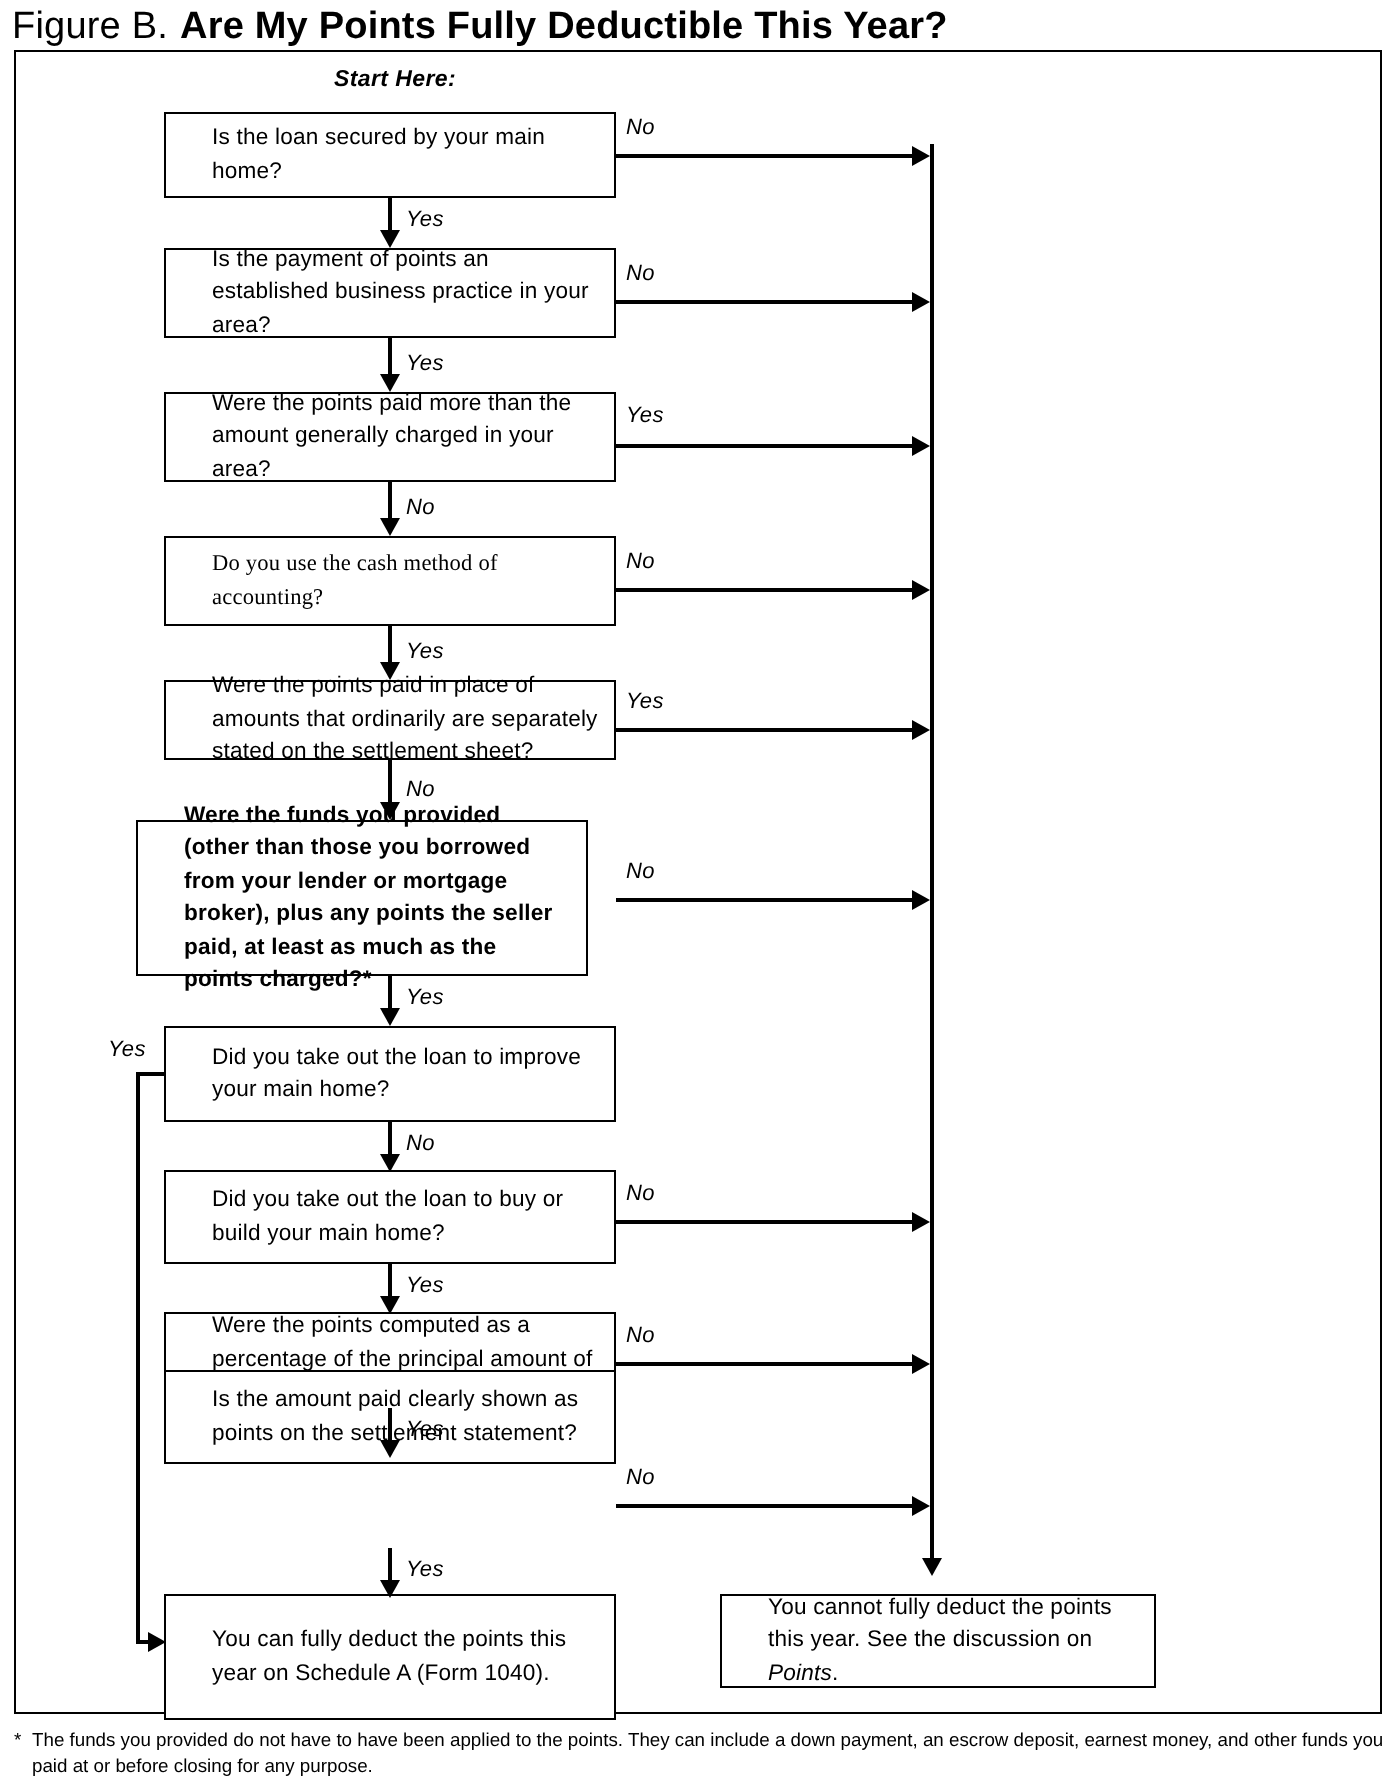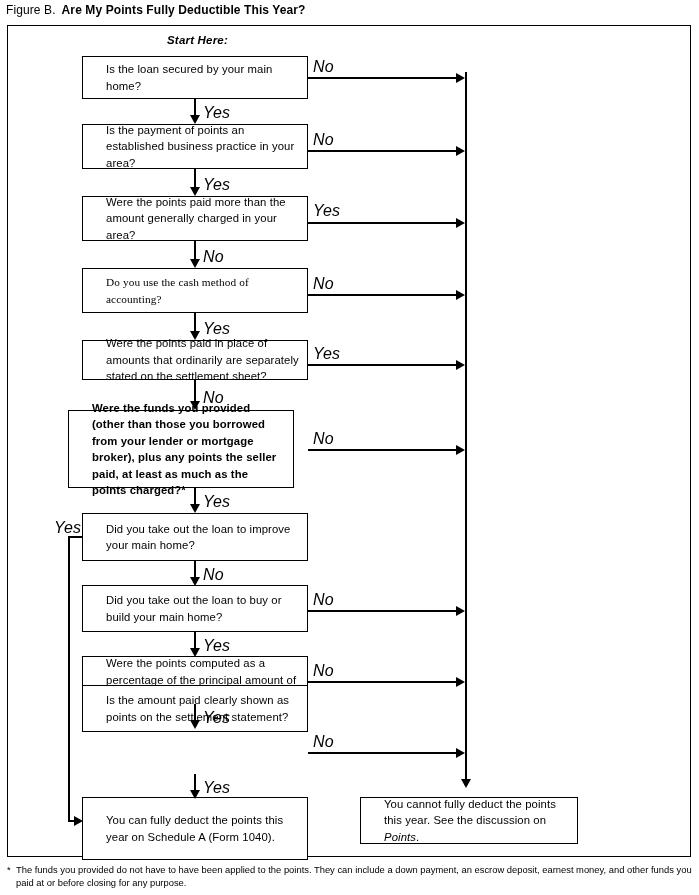--- a/index.html
+++ b/index.html
@@ -7,21 +7,21 @@
     width:699px;height:895px;
     font-family:"Liberation Sans","DejaVu Sans",sans-serif;
     color:#000000;
     -webkit-font-smoothing:antialiased;
   }
   #page{position:relative;width:699px;height:895px;overflow:hidden;background:#fff;}
 
   
   .fig-title{
     position:absolute;left:6px;top:3px;
-    font-size:12px;letter-spacing:.1px;white-space:nowrap;
+    font-size:19px;letter-spacing:.1px;white-space:nowrap;
   }
   .fig-title .lbl{font-weight:400;}
   .fig-title .ttl{font-weight:bold;margin-left:6px;}
 
   
   .frame{
     position:absolute;left:7px;top:25px;
     width:684px;height:832px;
     border:1.5px solid #000;box-sizing:border-box;background:#fff;
   }
@@ -52,21 +52,21 @@
   }
   .arrow-r{
     position:absolute;width:0;height:0;
     border-top:5px solid transparent;
     border-bottom:5px solid transparent;
     border-left:9px solid #000;
   }
 
   .elabel{
     position:absolute;
-    font-size:16px;font-style:italic;
+    font-size:11px;font-style:italic;
     letter-spacing:.2px;white-space:nowrap;
   }
   .start-label{
     position:absolute;
     font-size:11.5px;font-style:italic;font-weight:bold;
     letter-spacing:.2px;white-space:nowrap;
   }
 
   
   .footnote{

